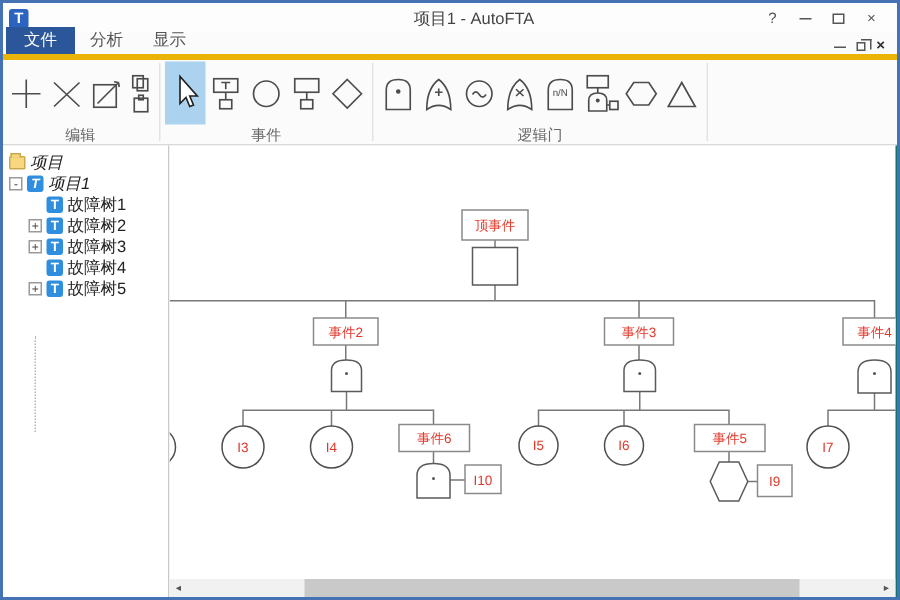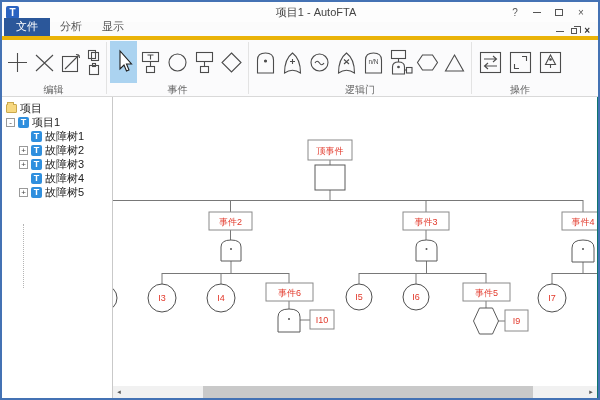--- a/index.html
+++ b/index.html
@@ -41,21 +41,21 @@
   .main { flex:1; display:flex; min-height:0; }
   .sidepanel { width:111px; background:#fff; border-right:1px solid #c9c9c9; font-size:11px; color:#222; padding-top:4px; position:relative; }
   .trow { height:14px; display:flex; align-items:center; gap:3px; white-space:nowrap; }
   .expander { width:9px; height:9px; border:1px solid #9a9a9a; background:#fff; font-size:8px; line-height:7px;
     text-align:center; color:#444; flex:0 0 auto; }
   .exp-space { width:9px; flex:0 0 auto; }
   .folder-ico { width:11px; height:9px; background:#f7d880; border:1px solid #caa94e; border-radius:1px; position:relative; flex:0 0 auto; }
   .folder-ico::before { content:""; position:absolute; top:-3px; left:0; width:5px; height:2px; background:#f7d880; border:1px solid #caa94e; border-bottom:none; }
   .t-ico { width:11px; height:11px; background:#2f8fde; color:#fff; font-size:9px; font-weight:bold; display:flex;
     align-items:center; justify-content:center; border-radius:2px; flex:0 0 auto; }
-  .indent1 { padding-left:4px; } .indent2 { padding-left:17px; }
+  .indent1 { padding-left:4px;font-style:italic; } .indent2 { padding-left:17px; }
   .treelines { position:absolute; left:21px; top:127px; height:64px; border-left:1px dotted #b5b5b5; }
   
   .canvas { flex:1; position:relative; background:#fff; border-right:1px solid #0f766e; overflow:hidden; }
   .canvas svg { display:block; }
   .canvas svg .ln { stroke:#787878; stroke-width:1; fill:none; }
   .canvas svg .nodebox { fill:#fff; stroke:#8a8a8a; stroke-width:1; }
   .canvas svg .gate { fill:#fff; stroke:#5a5a5a; stroke-width:1; }
   .canvas svg .basic { fill:#fff; stroke:#4f4f4f; stroke-width:1; }
   .canvas svg text { font-family:"Liberation Sans",sans-serif; font-size:9px; fill:#e2382a; text-anchor:middle; }
   
@@ -217,45 +217,20 @@
           <svg width="23" height="23">
               <path d="M11.5,4 L20.5,20 H2.5 Z"></path>
             </svg>
         </div>
       </div>
       <div class="glabel">逻辑门</div>
     </div>
 
     <div class="gsep"></div>
 
-    <div class="tgroup">
-      <div class="icons">
-        <div class="tool" style="width:30px">
-          <svg width="25" height="25">
-            <rect x="2.5" y="2.5" width="20" height="20"></rect>
-            <path d="M6,9 H18 M15,6 L18.5,9 L15,12"></path>
-            <path d="M19,16 H7 M10,13 L6.5,16 L10,19"></path>
-          </svg>
-        </div>
-        <div class="tool" style="width:30px">
-          <svg width="25" height="25">
-            <rect x="2.5" y="2.5" width="20" height="20"></rect>
-            <path d="M14,6.5 H18.5 V11 M11,18.5 H6.5 V14"></path>
-          </svg>
-        </div>
-        <div class="tool" style="width:30px">
-          <svg width="25" height="25">
-            <rect x="2.5" y="2.5" width="20" height="20"></rect>
-            <path d="M12.5,5 L17.5,14.5 H7.5 Z M12.5,14.5 V18"></path>
-              <circle cx="12.5" cy="9.5" r="0.8" fill="#4c4c4c"></circle>
-          </svg>
-        </div>
-      </div>
-      <div class="glabel">操作</div>
-    </div>
   </div>
 
   <div class="main">
 
     <div class="sidepanel">
       <div class="treelines"></div>
       <div class="trow indent1">
         <span class="folder-ico"></span>
         <span>项目</span>
       </div>

